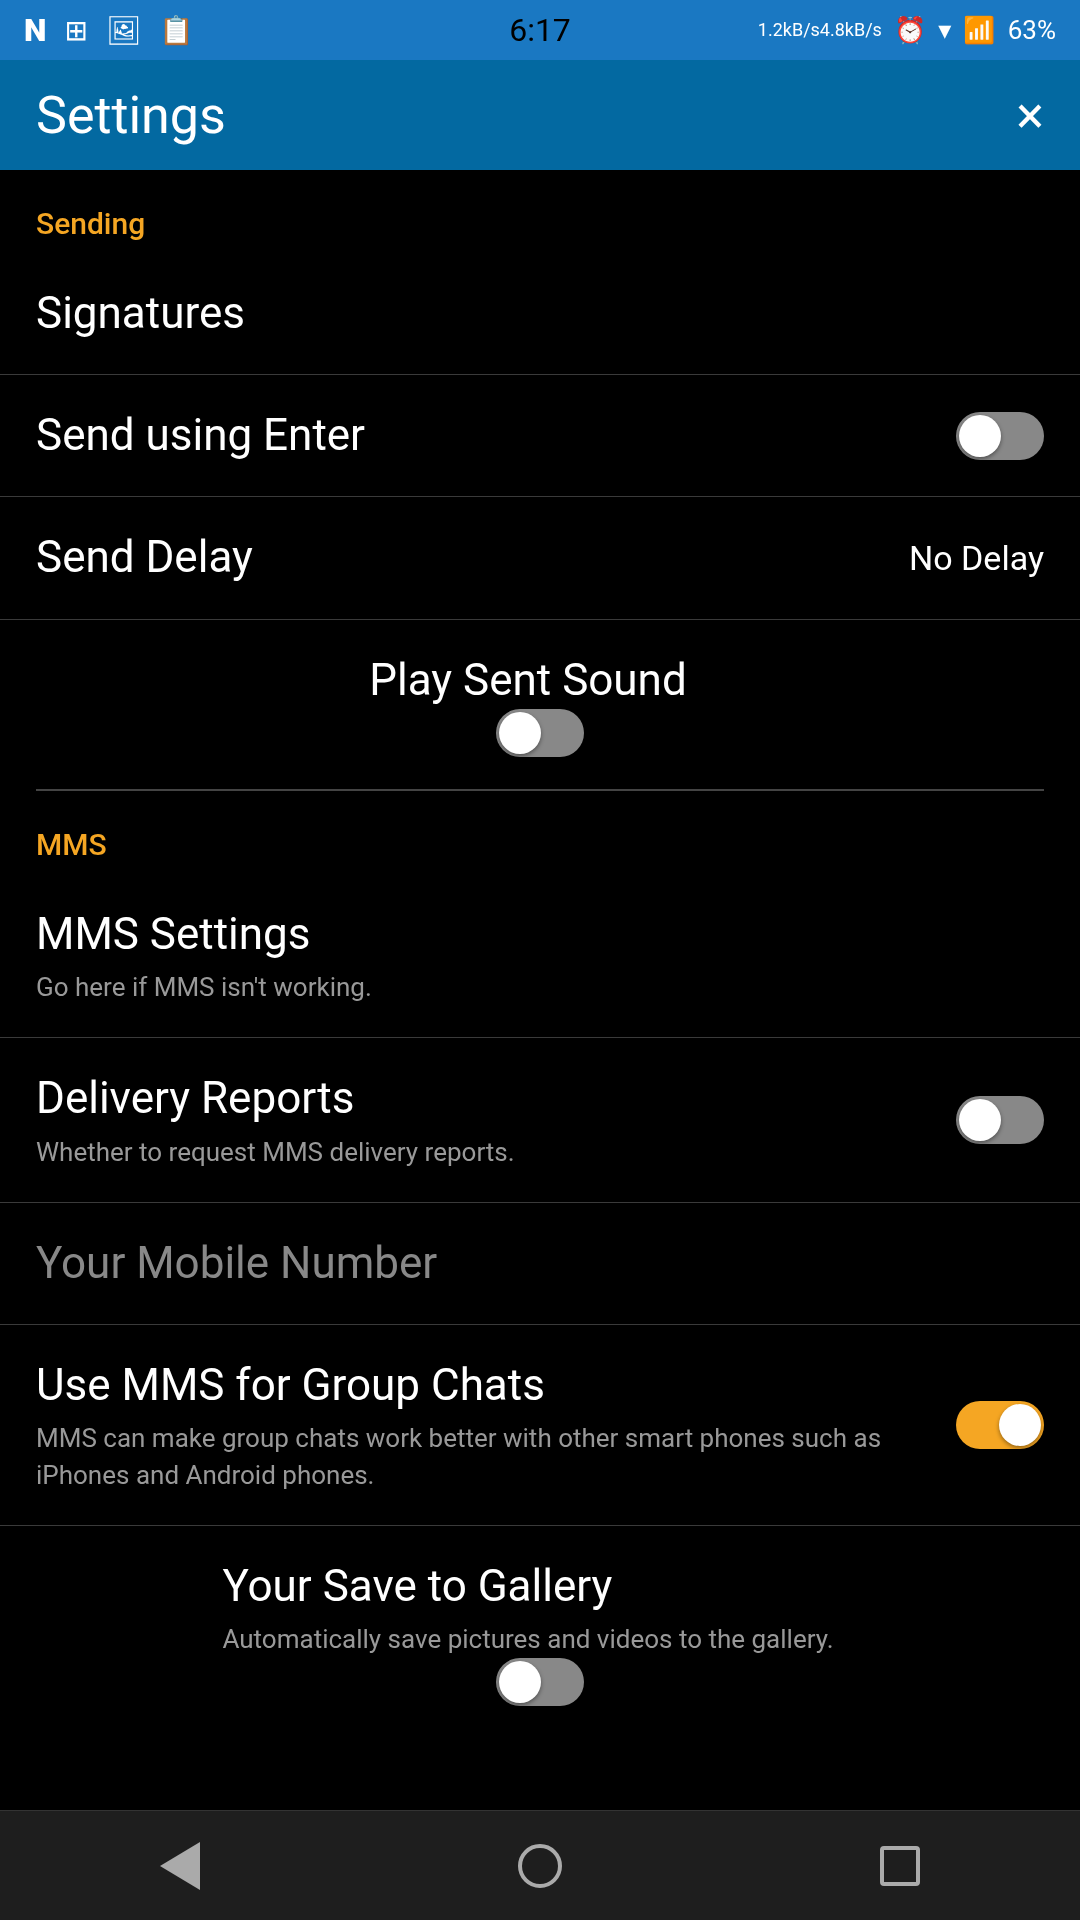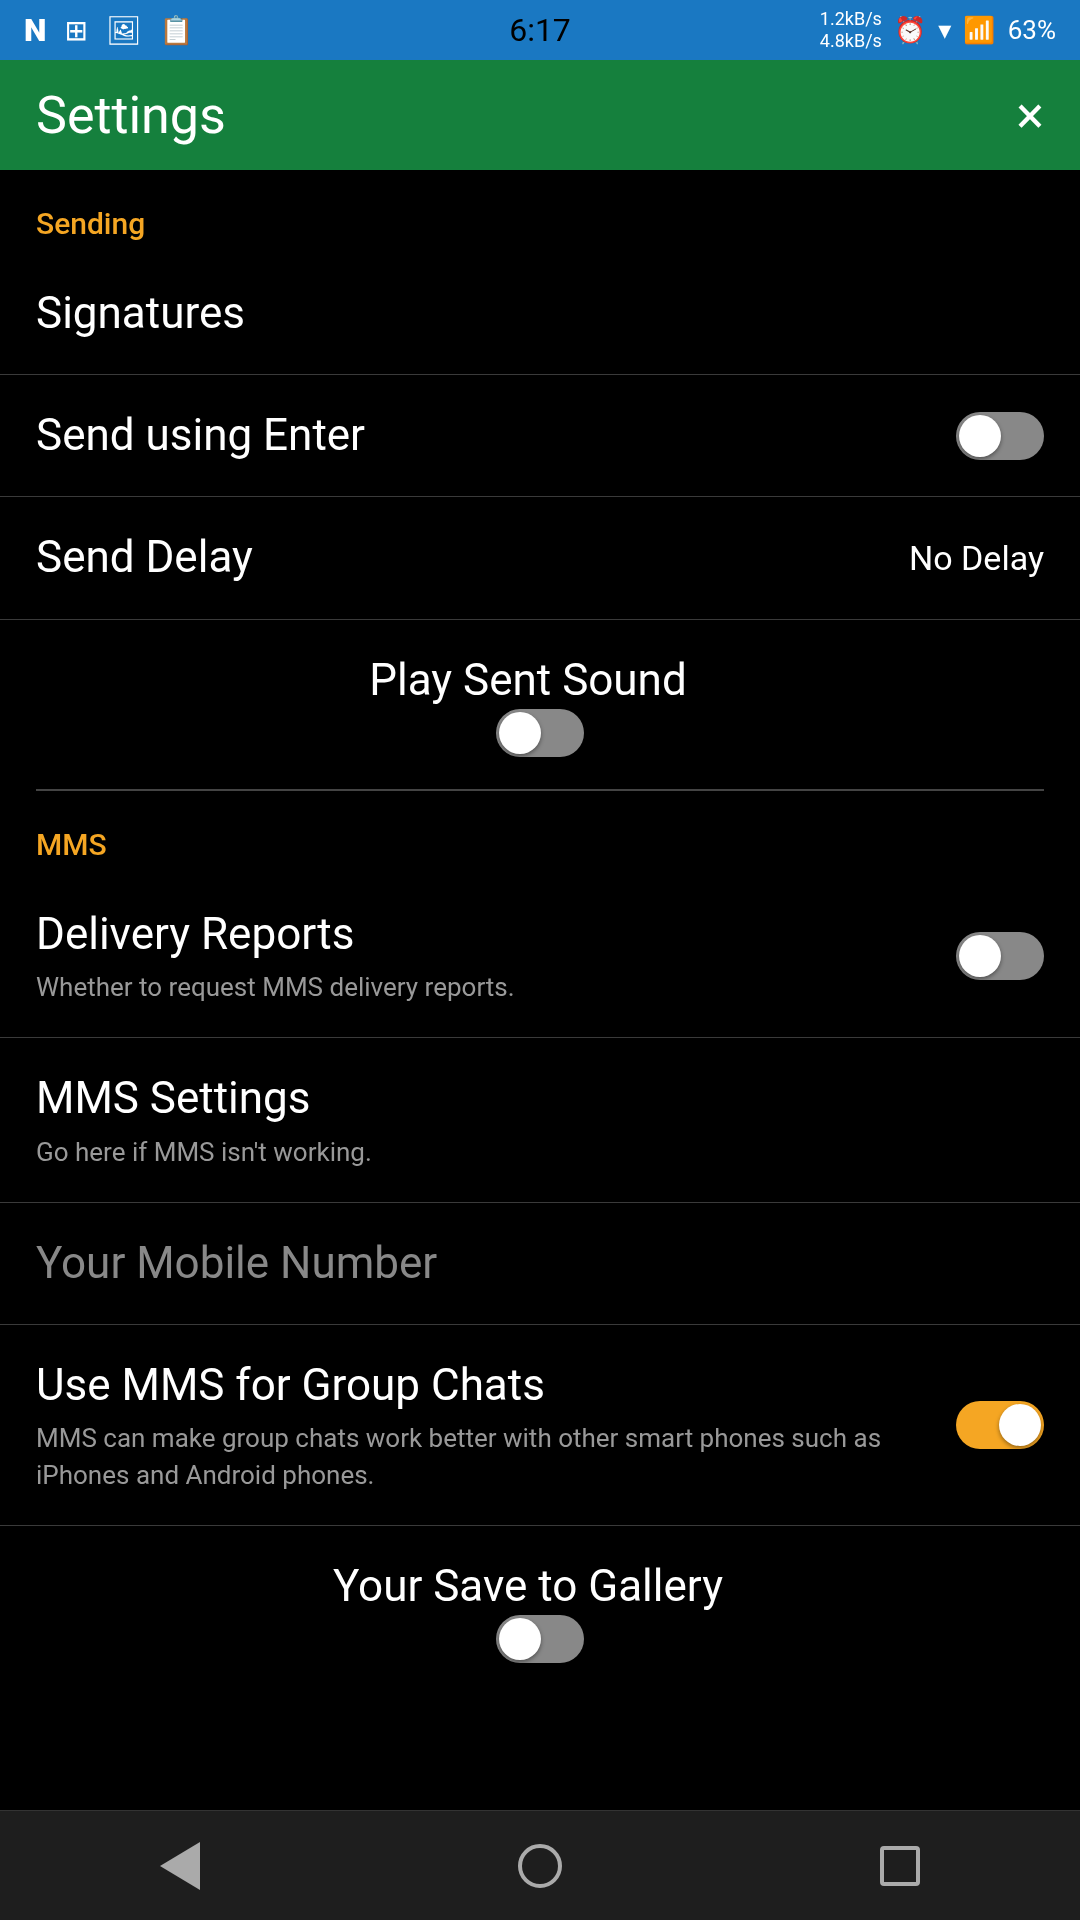--- a/index.html
+++ b/index.html
@@ -42,28 +42,28 @@
     }
     .status-right {
       display: flex;
       align-items: center;
       gap: 12px;
       font-size: 22px;
       color: white;
     }
     .data-speeds {
       display: flex;
-      flex-direction: column;
+      flex-direction: row;
       font-size: 18px;
       line-height: 1.2;
     }
 
     
     .header {
-      background: #15803d;
+      background: #0369a1;
       height: 110px;
       display: flex;
       align-items: center;
       justify-content: space-between;
       padding: 0 36px;
     }
     .header-title {
       color: white;
       font-size: 52px;
       font-weight: 400;
@@ -265,54 +265,55 @@
     </div>
   </div>
 
   <div class="divider"></div>
 
   <div>
     <div class="section-header">MMS</div>
 
     <div class="setting-row">
       <div class="setting-text">
+        <div class="setting-title">MMS Settings</div>
+        <div class="setting-subtitle">Go here if MMS isn't working.</div>
+      </div>
+    </div>
+
+    <div class="setting-row">
+      <div class="setting-text">
         <div class="setting-title">Delivery Reports</div>
         <div class="setting-subtitle">Whether to request MMS delivery reports.</div>
       </div>
       <div class="toggle off">
         <div class="toggle-knob"></div>
       </div>
     </div>
 
     <div class="setting-row">
       <div class="setting-text">
-        <div class="setting-title">MMS Settings</div>
-        <div class="setting-subtitle">Go here if MMS isn't working.</div>
-      </div>
-    </div>
-
-    <div class="setting-row">
-      <div class="setting-text">
         <div class="setting-title" style="color:#888888;">Your Mobile Number</div>
       </div>
     </div>
 
     <div class="setting-row">
       <div class="setting-text">
         <div class="setting-title">Use MMS for Group Chats</div>
         <div class="setting-subtitle">MMS can make group chats work better with other smart phones such as iPhones and Android phones.</div>
       </div>
       <div class="toggle on">
         <div class="toggle-knob"></div>
       </div>
     </div>
 
     <div class="setting-row">
       <div class="setting-text">
         <div class="setting-title">Your Save to Gallery</div>
+        <div class="setting-subtitle">Automatically save pictures and videos to the gallery.</div>
       </div>
       <div class="toggle off">
         <div class="toggle-knob"></div>
       </div>
     </div>
   </div>
 
 </div>
 
 <div class="nav-bar">

